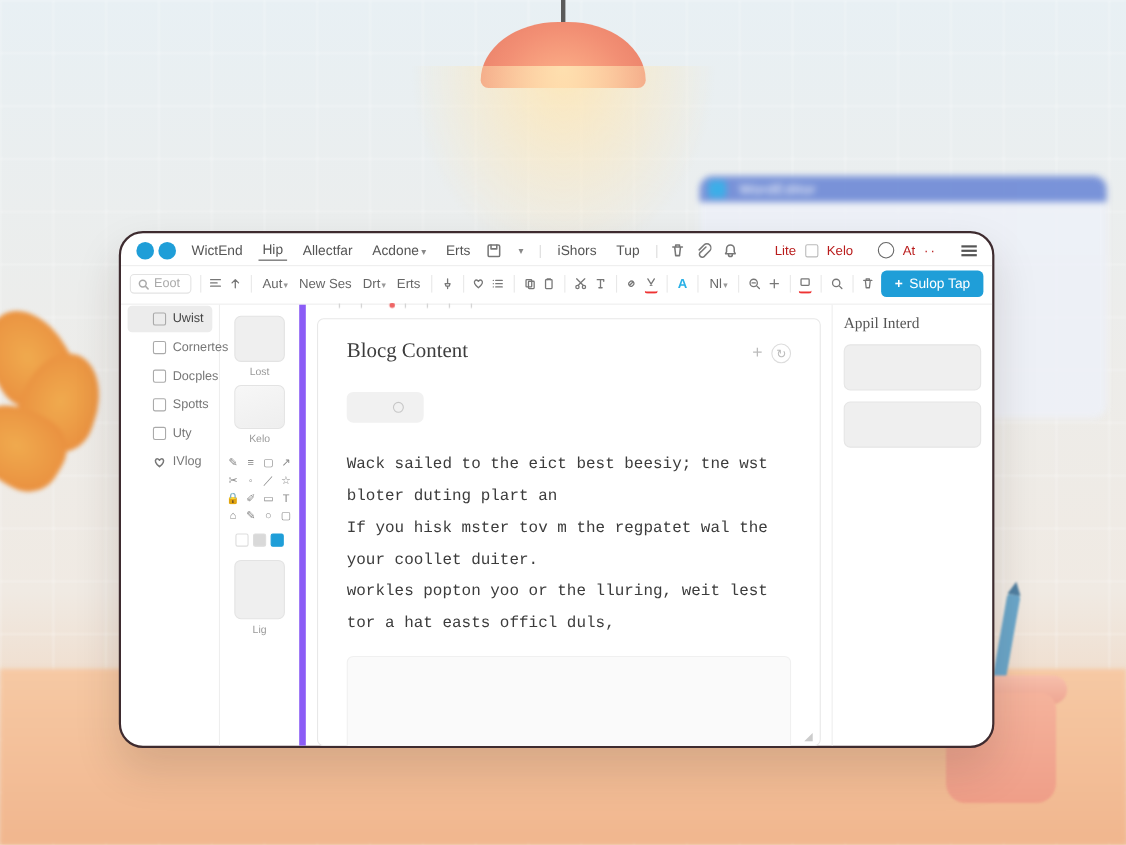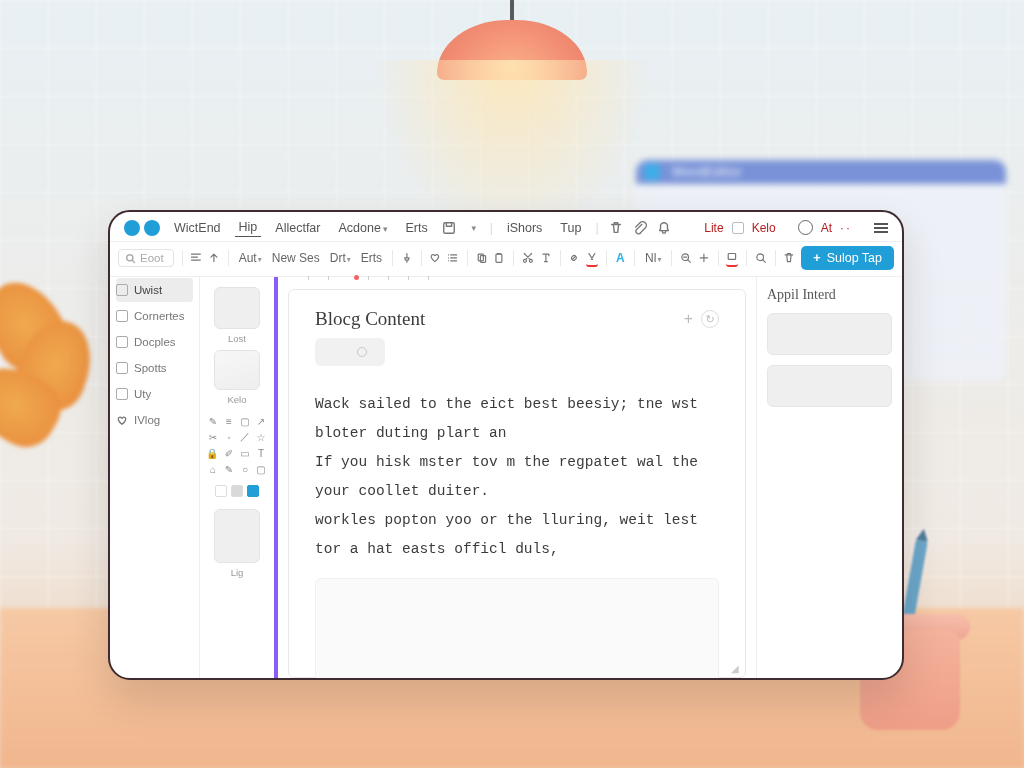--- a/index.html
+++ b/index.html
@@ -97,40 +97,40 @@
   .uline-red2{border-bottom:2px solid #e33;padding-bottom:1px;}
   .color-a{font-weight:600;color:#2ab0e6;}
   .primary-btn{
     margin-left:auto; background:#1f9ed8;color:#fff;border-radius:5px;
     padding:5px 12px;font-size:12.5px;display:inline-flex;align-items:center;gap:6px;
   }
   .primary-btn .plus{font-weight:700;}
   
   .body{flex:1;display:flex;min-height:0;}
   .sidebar{width:90px;border-right:1px solid #eee;display:flex;flex-direction:column;font-size:11.5px;color:#777;}
-  .sb-item{display:flex;align-items:center;gap:6px;padding:6px 0;margin:1px 6px;border-radius:4px;}
+  .sb-item{display:flex;align-items:center;gap:6px;padding:6px 23px;margin:1px 6px;border-radius:4px;}
   .sb-item.active{background:#ececec;color:#444;}
   .sb-ico{width:12px;height:12px;border:1.3px solid #aaa;border-radius:2px;flex:0 0 auto;}
   .sb-ico.heart{border:none;}
   
-  .palette{width:78px;border-right:4px solid #8b5cf6;display:flex;flex-direction:column;align-items:center;padding:10px 0;gap:6px;}
+  .palette{width:78px;border-right:6px solid #8b5cf6;display:flex;flex-direction:column;align-items:center;padding:10px 0;gap:6px;}
   .thumb{width:46px;height:42px;background:#efefef;border:1px solid #e3e3e3;border-radius:6px;}
   .thumb.sm{height:40px;background:linear-gradient(160deg,#f7f7f7,#eee);}
   .thumb-label{font-size:9.5px;color:#999;margin-top:-2px;}
   .mini-strip{display:grid;grid-template-columns:repeat(4,12px);gap:4px;margin-top:4px;}
   .mini-strip span{width:12px;height:12px;display:inline-flex;align-items:center;justify-content:center;color:#888;font-size:10px;}
   .sw-strip{display:flex;gap:4px;margin-top:4px;}
   .sw{width:12px;height:12px;border:1px solid #ddd;border-radius:2px;background:#fff;}
   .sw.dark{background:#d9d9d9;}
   .sw.blue{background:#1f9ed8;border-color:#1f9ed8;}
   .big-thumb{width:46px;height:54px;background:#efefef;border:1px solid #e3e3e3;border-radius:6px;margin-top:6px;}
   
   .canvas{flex:1;display:flex;justify-content:center;padding:12px 10px 0 10px;overflow:auto;}
   .page{width:470px;background:#fff;border:1px solid #e8e8e8;border-radius:6px;padding:18px 26px 12px;position:relative;}
-  .page-head{display:flex;align-items:center;justify-content:space-between;margin-bottom:8px;}
+  .page-head{display:flex;align-items:flex-end;justify-content:space-between;margin-bottom:26px;}
   .page-title{font-family:Georgia,serif;font-size:19px;color:#3d3d3d;}
   .page-head .chips{display:flex;gap:8px;align-items:center;color:#bbb;}
   .page-head .chip{width:18px;height:18px;border:1px solid #ddd;border-radius:50%;display:inline-flex;align-items:center;justify-content:center;font-size:11px;}
   .snippet-pill{display:inline-flex;align-items:center;gap:6px;background:#f1f1f1;border-radius:6px;padding:5px 18px 5px 14px;min-height:18px;}
   .snippet-pill .dot{width:10px;height:10px;border:1px solid #c7c7c7;border-radius:50%;}
   .doc-text{margin-top:24px;font-family:Liberation Mono, monospace;font-size:14.5px;color:#3c3c3c;line-height:2;}
   .filler{margin-top:14px;height:150px;background:#fafafa;border:1px solid #f0f0f0;border-radius:6px;}
   .page .resize{position:absolute;right:4px;bottom:4px;width:10px;height:10px;color:#ccc;font-size:10px;}
   
   .props{width:146px;border-left:1px solid #eee;padding:10px 10px;}

